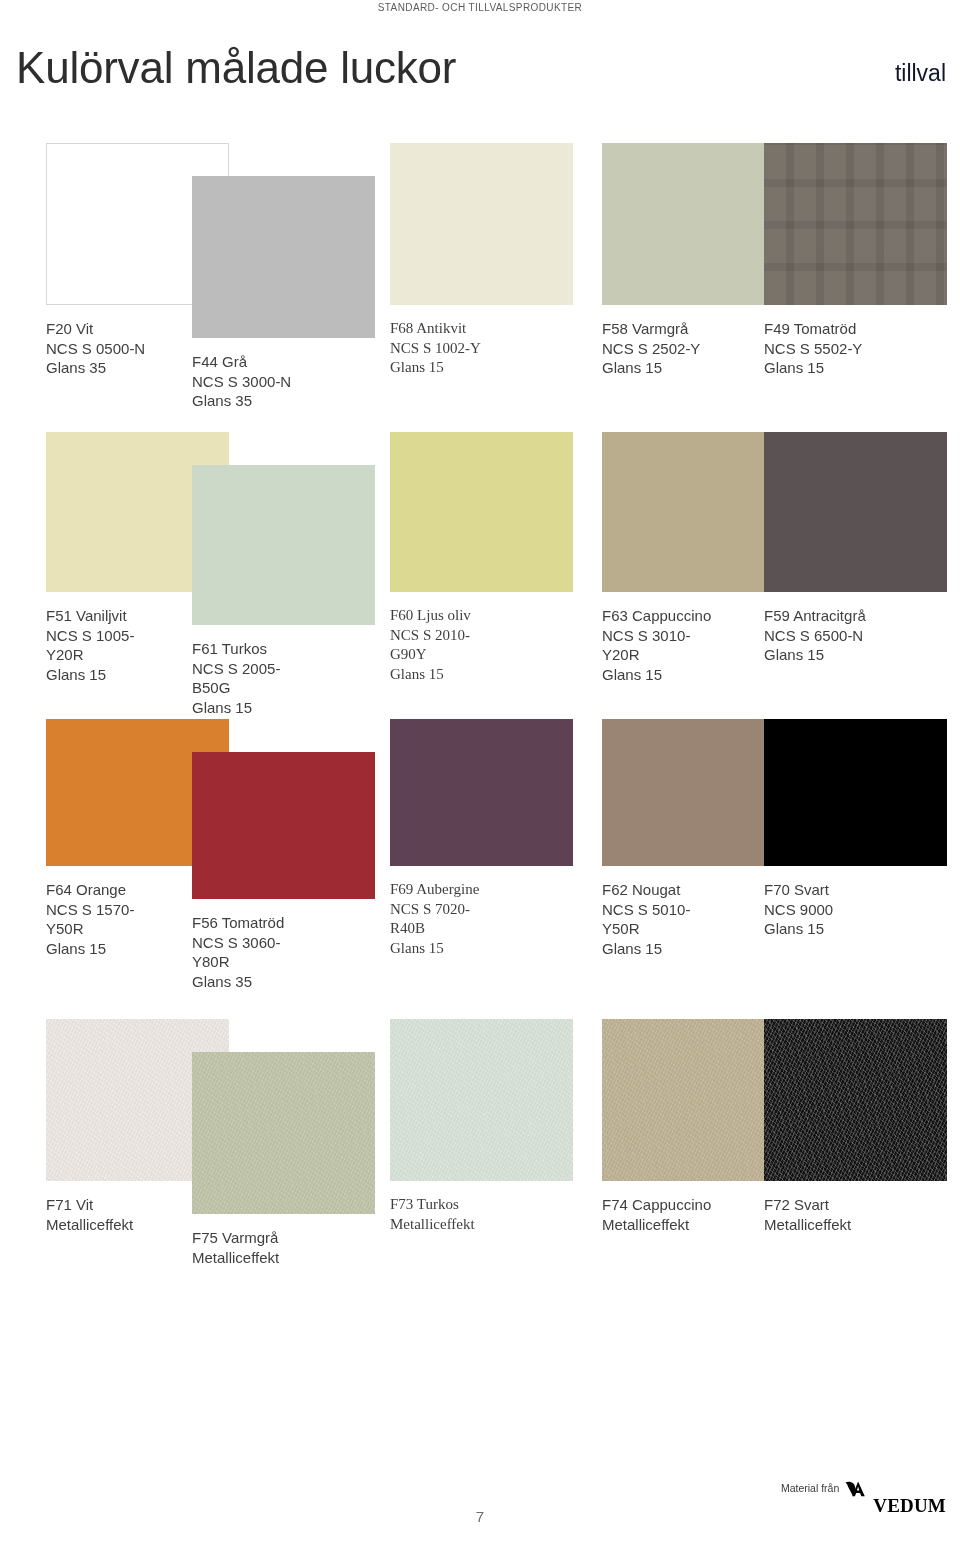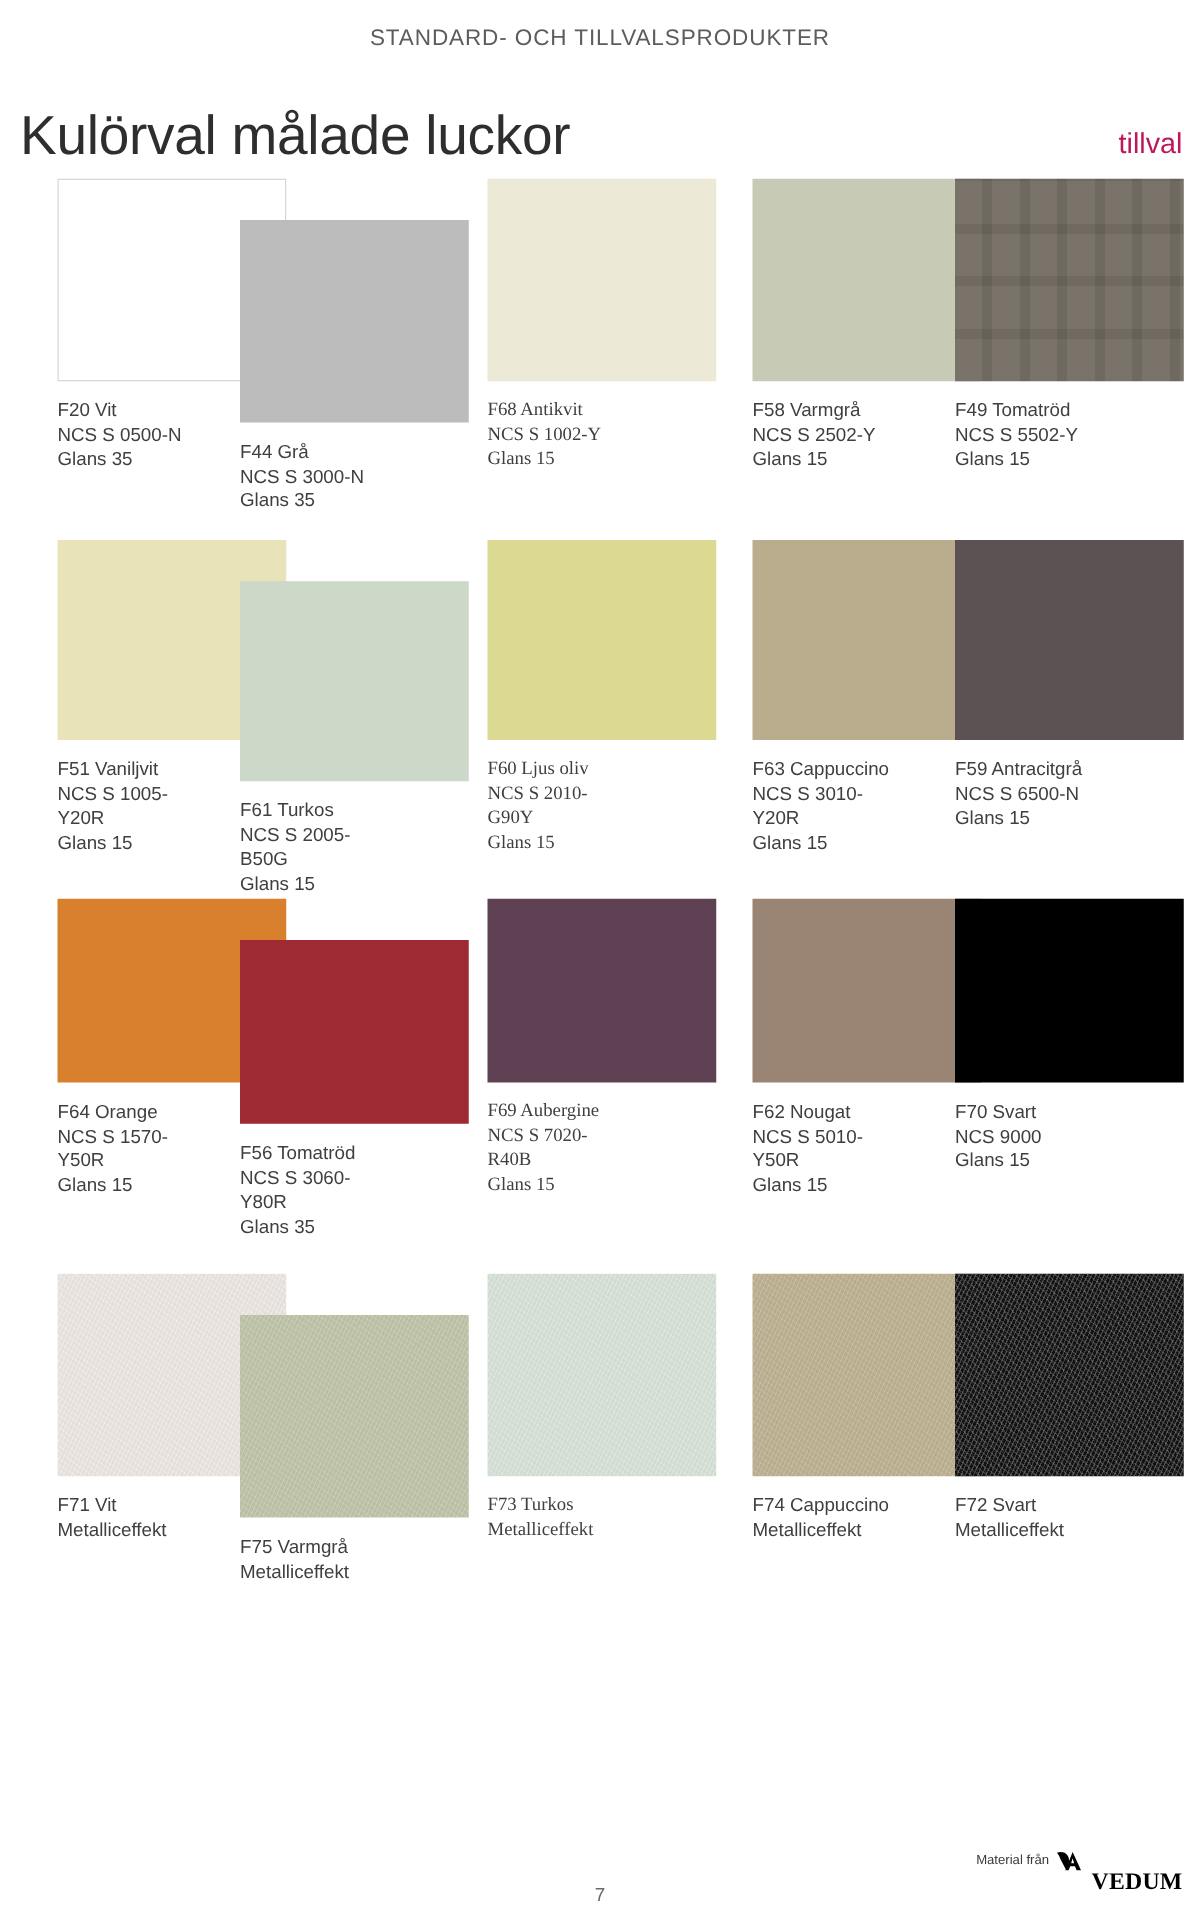--- a/index.html
+++ b/index.html
@@ -12,54 +12,53 @@
     height: 1544px;
     position: relative;
     font-family: "Liberation Sans", sans-serif;
     color: #3a3a3a;
     overflow: hidden;
   }
 
   
   .kicker {
     position: absolute;
-    top: 20px;
+    top: 2px;
     left: 0;
     width: 960px;
     text-align: center;
-    font-size: 18px;
+    font-size: 10px;
     letter-spacing: 0.04em;
     color: #5c5c5c;
     white-space: nowrap;
   }
   .title-row {
     position: absolute;
     top: 40px;
     left: 0;
     width: 960px;
     height: 58px;
-    margin-top: 41px;
   }
   .page-title {
     position: absolute;
     left: 16px;
     top: 0;
     font-size: 44px;
     font-weight: 400;
     letter-spacing: -0.005em;
     color: #2e2e2e;
     line-height: 56px;
     white-space: nowrap;
   }
   .title-tag {
     position: absolute;
     right: 14px;
     top: 18px;
     font-size: 23px;
-    color: #be185d;
+    color: #0f172a;
     line-height: 30px;
     white-space: nowrap;
   }
 
   
   .grid {
     position: absolute;
     left: 0;
     top: 0;
     width: 960px;

